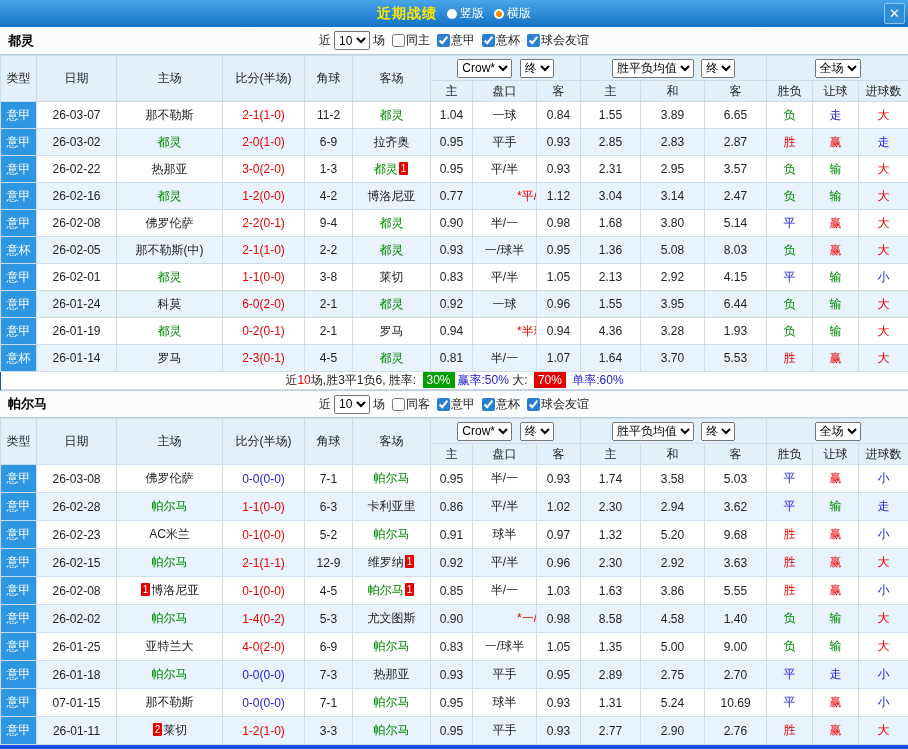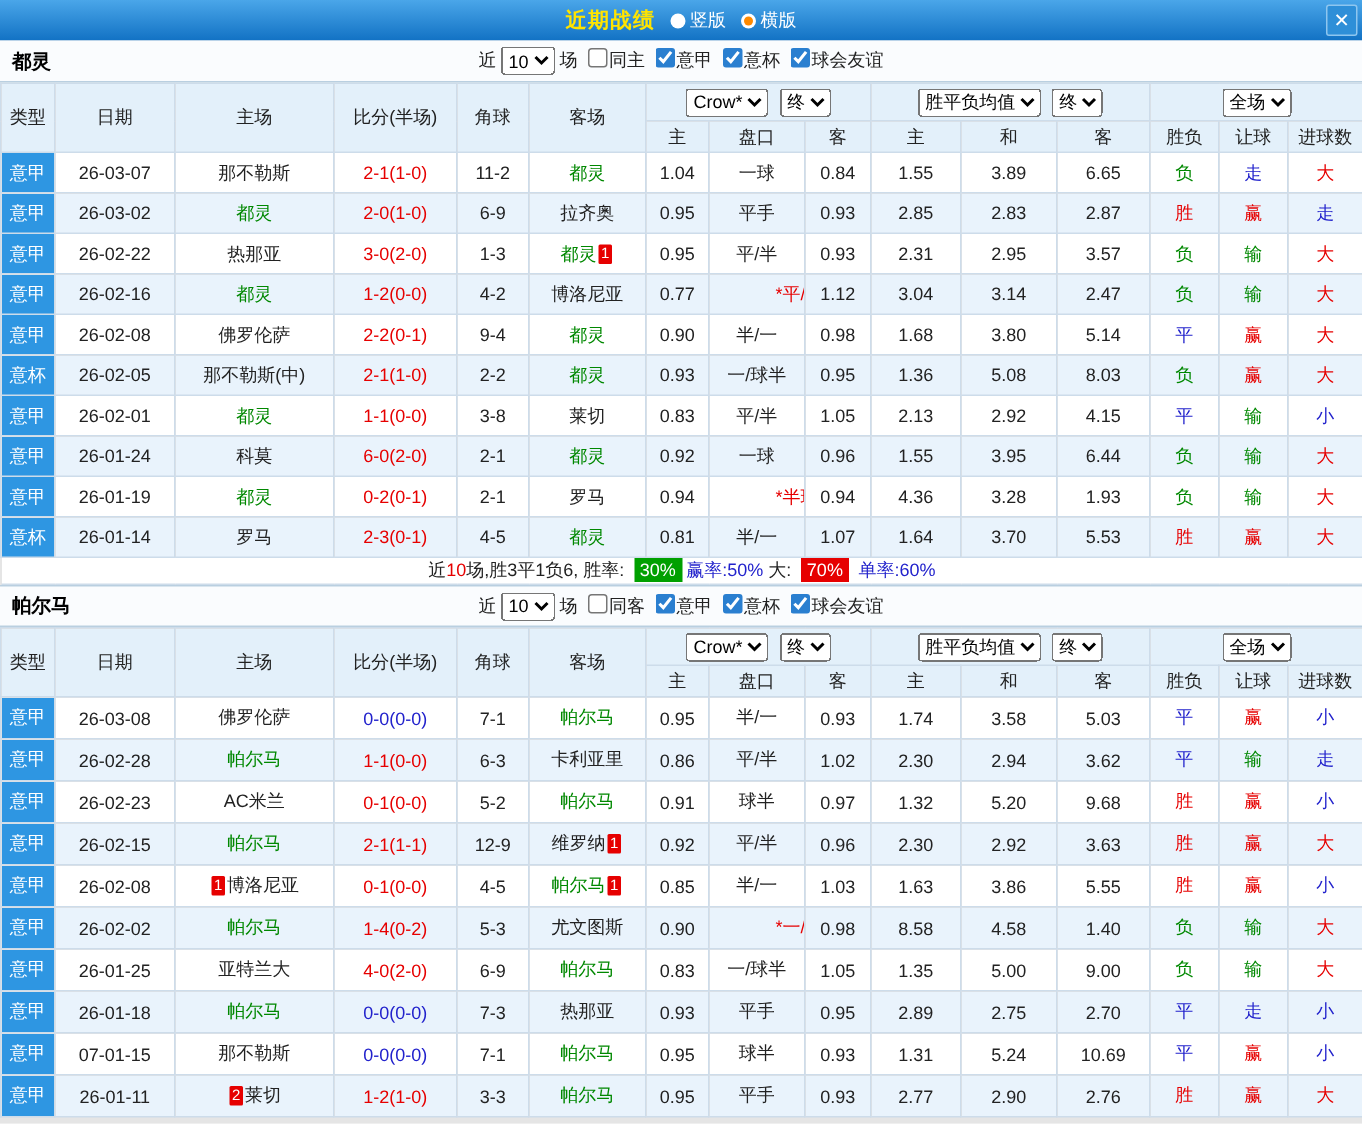--- a/index.html
+++ b/index.html
@@ -1,18 +1,18 @@
 <!DOCTYPE html>
 <html><head>
 <meta charset="utf-8">
 <style>
   * { box-sizing: border-box; }
   body { margin:0; background:#fff; }
   .app {
-    width:908px; height:749px; overflow:hidden; background:#e5e5e5;
+    width:908px; height:749px; overflow:hidden; background:#1d4ed8;
     font:12px "Liberation Sans","DejaVu Sans",sans-serif; color:#222;
   }
   
   .titlebar {
     height:27px; background:linear-gradient(180deg,#4aa6e9 0%,#1272c4 100%);
     display:flex; align-items:center; justify-content:center; gap:10px;
     position:relative; color:#fff;
   }
   .titlebar .title { color:#ffe400; font-weight:bold; font-size:14px; letter-spacing:1px; }
   .radio-opt { display:flex; align-items:center; gap:3px; cursor:pointer; }
@@ -24,21 +24,21 @@
     color:#fff; font-weight:bold; text-align:center; line-height:19px; cursor:pointer; font-size:13px;
   }
   
   .section-bar {
     height:28px; background:#fafcfe; border-bottom:1px solid #b9cfe0; border-top:1px solid #b9cfe0;
     display:flex; align-items:center; position:relative;
   }
   .section-bar .team { position:absolute; left:8px; font-weight:bold; font-size:13px; color:#000; }
   .section-bar .filters { margin:0 auto; display:flex; align-items:center; }
   .filters select { height:19px; font-size:12px; margin:0 3px; }
-  .filters label { display:flex; align-items:flex-start; cursor:pointer; }
+  .filters label { display:flex; align-items:center; cursor:pointer; }
   input[type=checkbox] { width:13px; height:13px; margin:0 1px 0 7px; accent-color:#2a7fd0; }
   
   table { border-collapse:collapse; table-layout:fixed; width:908px; }
   th, td {
     border:1px solid #cddcea; text-align:center; padding:0 1px;
     font-weight:normal; overflow:hidden; white-space:nowrap;
   }
   thead th { background:#e3f0fa; height:25px; color:#222; }
   thead tr.lbl th { height:21px; }
   thead select { height:19px; font-size:12px; margin:0 2px; max-width:100px; }

